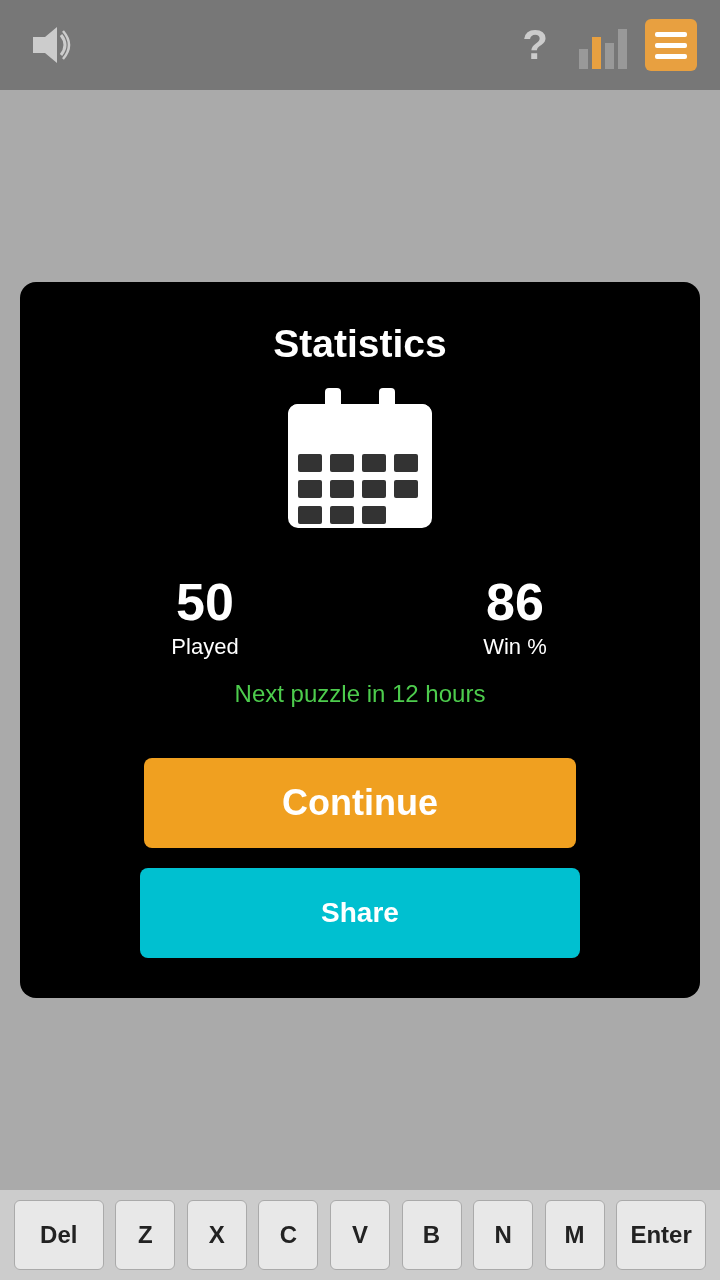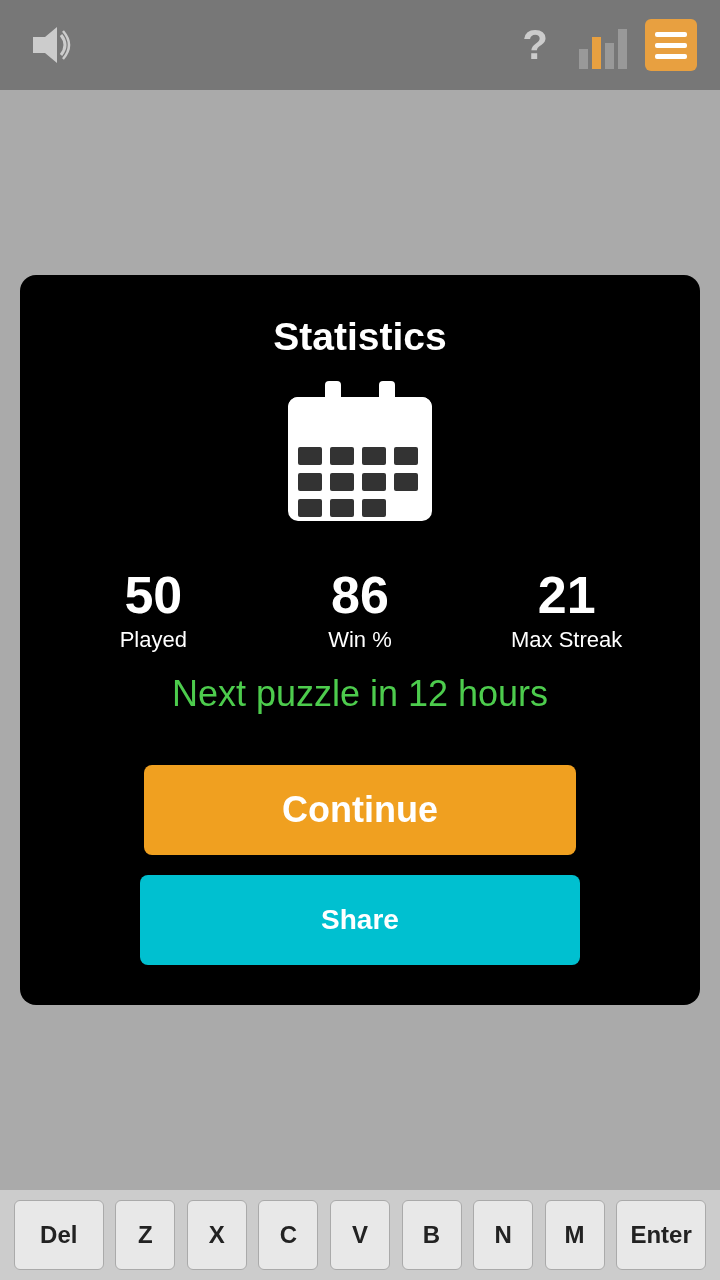--- a/index.html
+++ b/index.html
@@ -135,21 +135,21 @@
     .stat-label {
       font-size: 22px;
       text-align: center;
       margin-top: 6px;
       line-height: 1.2;
     }
 
     
     .next-puzzle {
       color: #4dcc4d;
-      font-size: 36px;
+      font-size: 24px;
       margin-bottom: 50px;
       text-align: right;
     }
 
     
     .btn-continue {
       width: 432px;
       height: 90px;
       background: #f0a020;
       border: none;
@@ -268,24 +268,20 @@
     </svg>
 
     <div class="stats-row">
       <div class="stat-item">
         <span class="stat-number">50</span>
         <span class="stat-label">Played</span>
       </div>
       <div class="stat-item">
         <span class="stat-number">86</span>
         <span class="stat-label">Win %</span>
-      </div>
-      <div class="stat-item">
-        <span class="stat-number">21</span>
-        <span class="stat-label">Max Streak</span>
       </div>
     </div>
 
     <div class="next-puzzle">Next puzzle in 12 hours</div>
 
     <button class="btn-continue">Continue</button>
     <button class="btn-share">Share</button>
   </div>
 </div>
 

